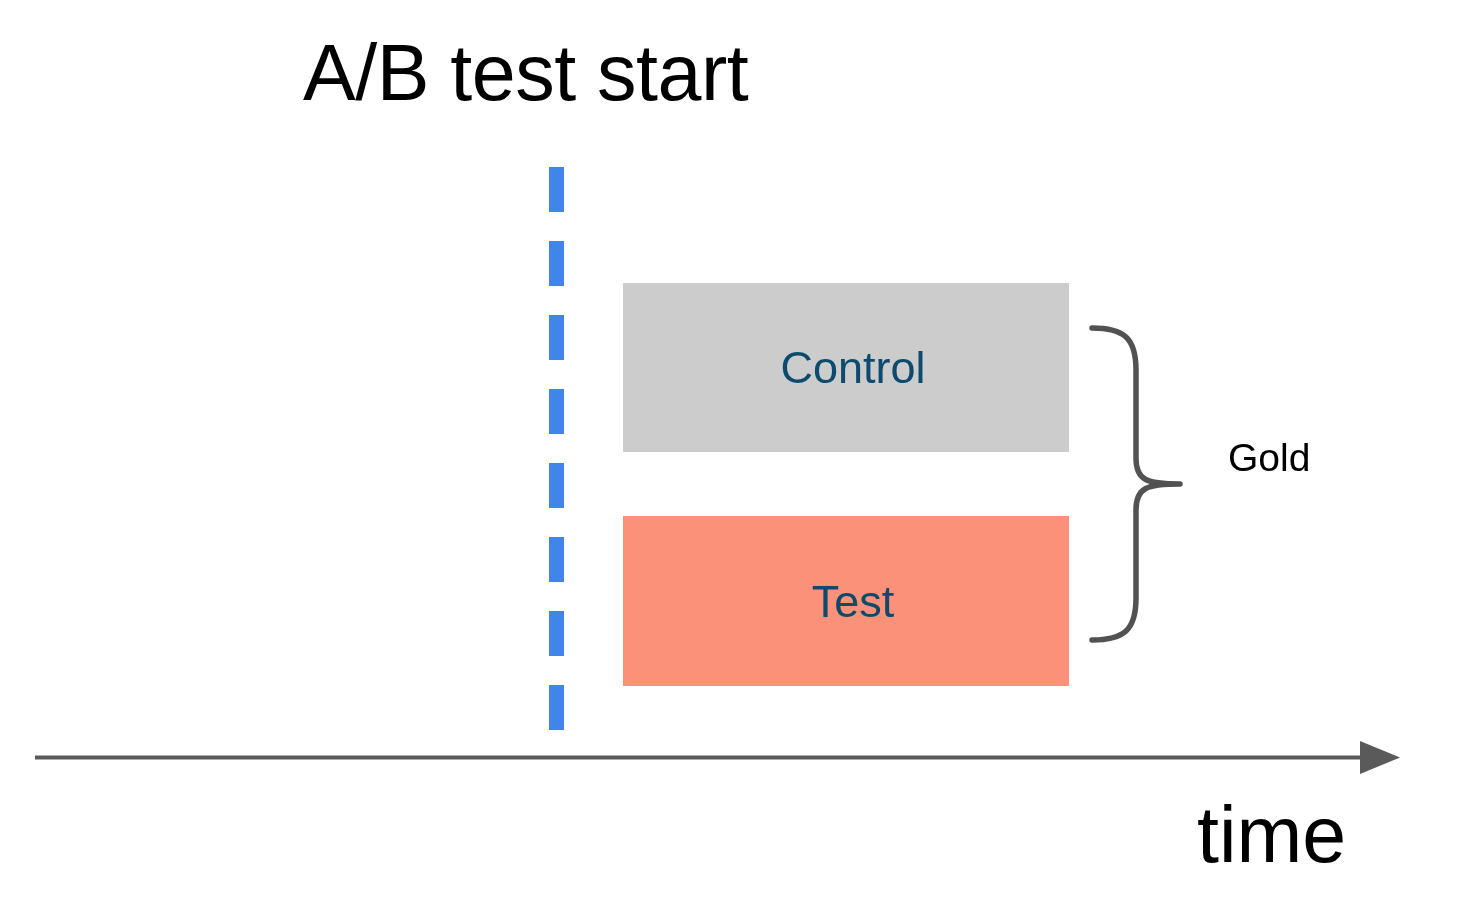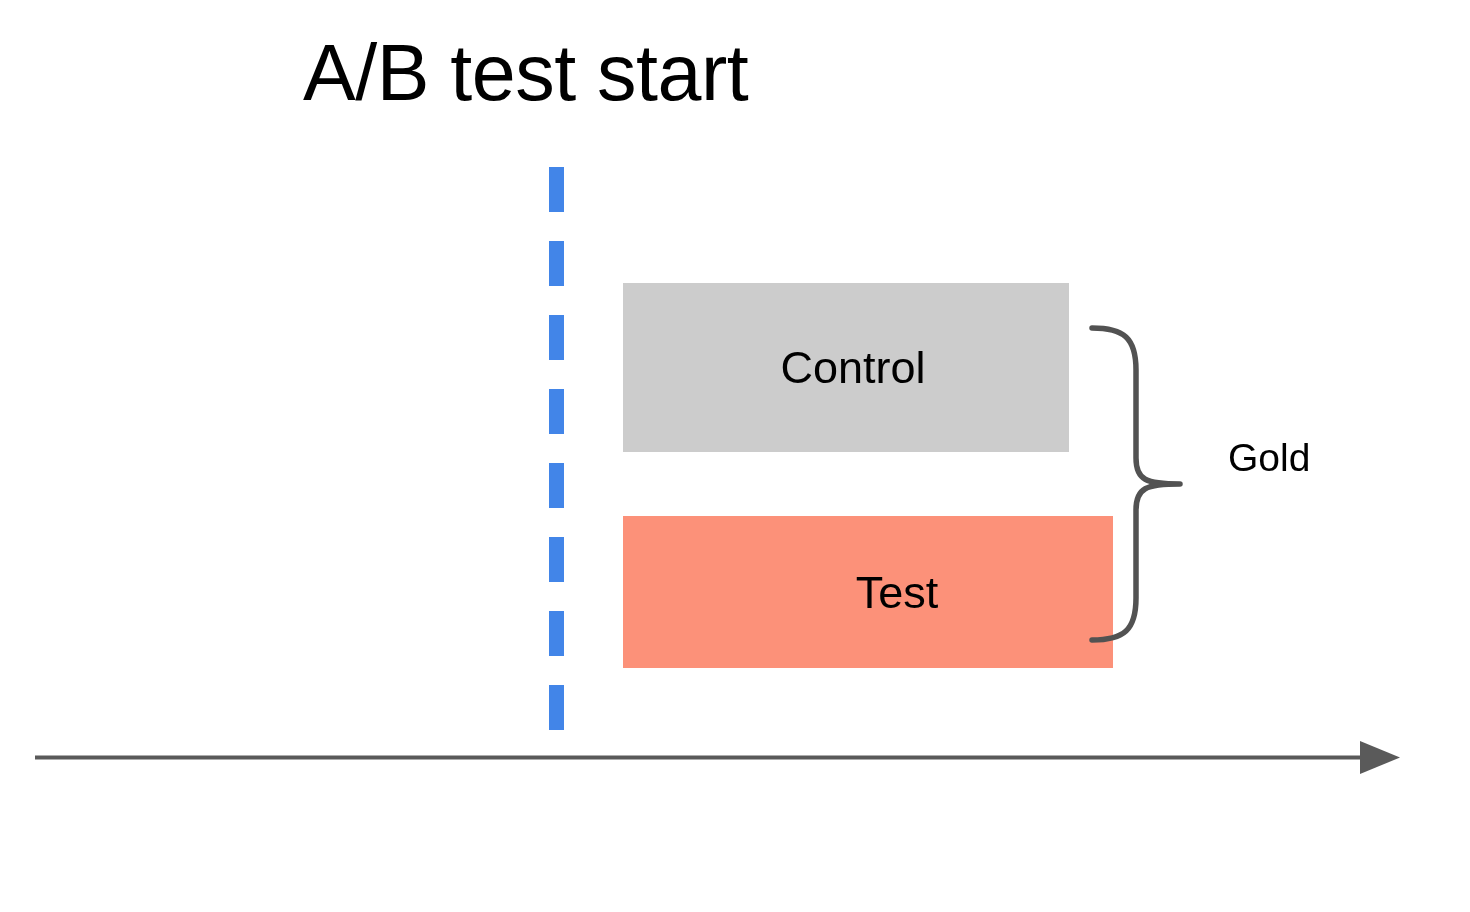--- a/index.html
+++ b/index.html
@@ -54,34 +54,33 @@
     position: absolute;
     left: 623px;
     width: 446px;
     display: flex;
     align-items: center;
     justify-content: center;
   }
   .group-box .group-label {
     font-size: 45px;
     line-height: 45px;
-    color: #000000;
+    color: #0c4a6e;
     white-space: nowrap;
     margin-left: 14px;
   }
   #control-box {
     top: 283px;
     height: 169px;
     background: #cccccc;
   }
   #test-box {
     top: 516px;
-    height: 152px;
+    height: 170px;
     background: #fc9179;
-    padding-left: 44px;
   }
 
   
   #brace-wrap {
     position: absolute;
     left: 1084px;
     top: 318px;
     width: 104px;
     height: 332px;
   }
@@ -158,14 +157,15 @@
     <div>Gold</div>
   </div>
 
   <div id="time-axis">
     <svg viewBox="0 0 1375 45" xmlns="http://www.w3.org/2000/svg">
       <line x1="5" y1="22.5" x2="1340" y2="22.5" stroke="#5a5a5a" stroke-width="4"></line>
       <polygon points="1330,6 1370,22.5 1330,39" fill="#5a5a5a"></polygon>
     </svg>
   </div>
 
+  <div id="time-label">time</div>
 
 </div>
 
 </body></html>

